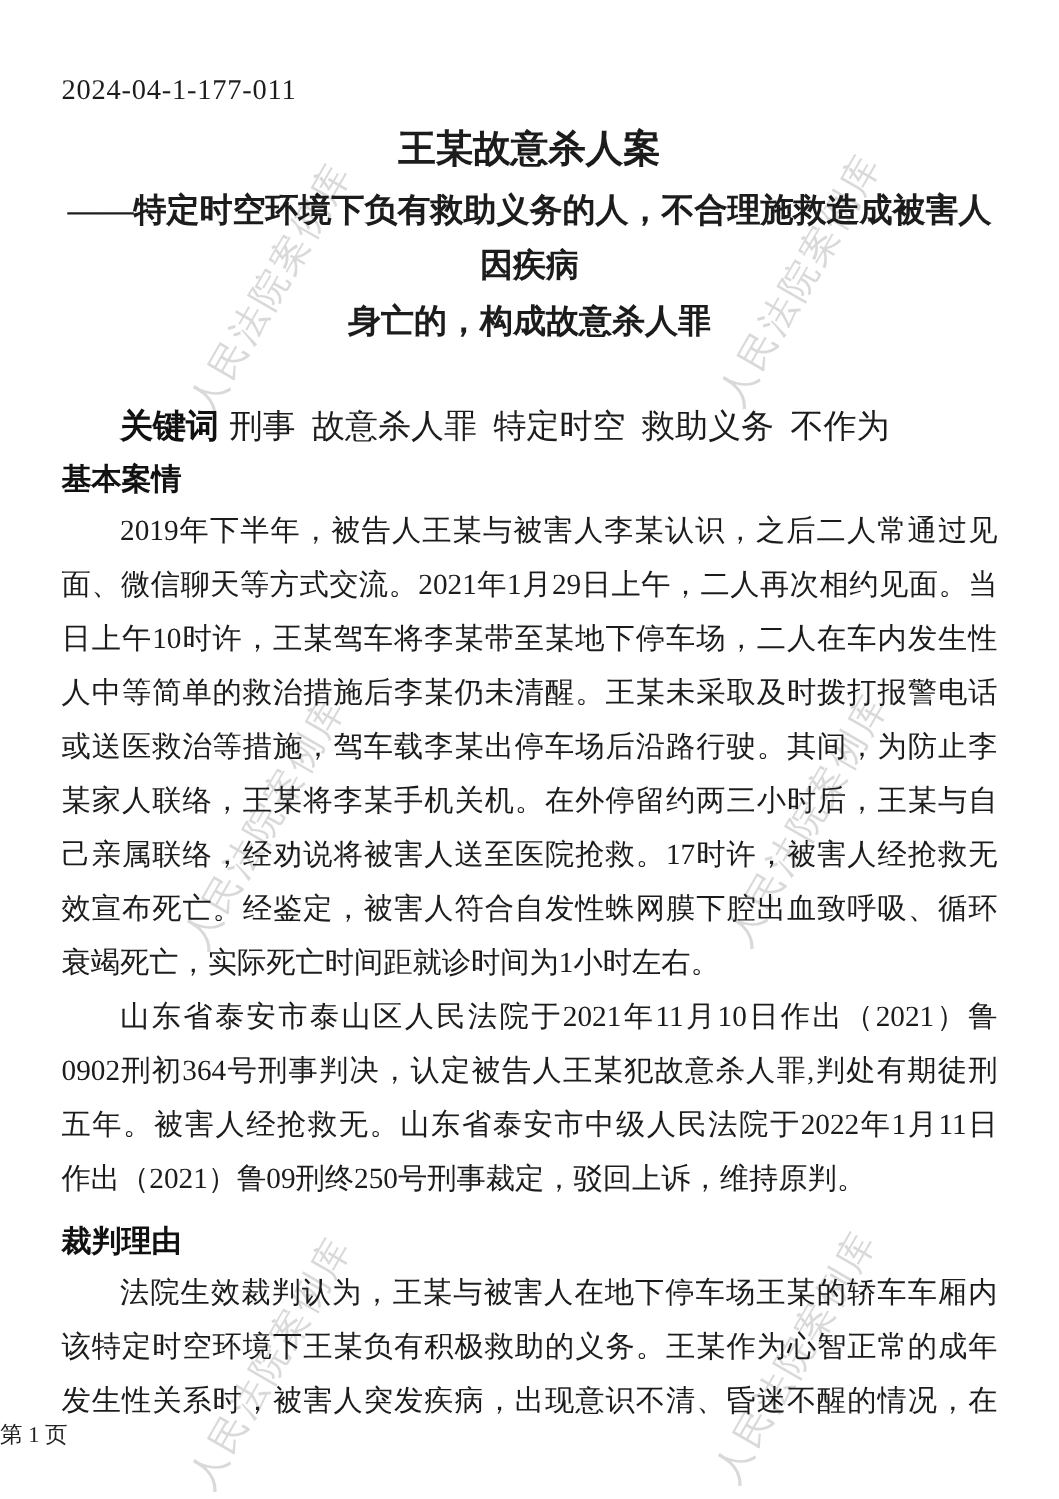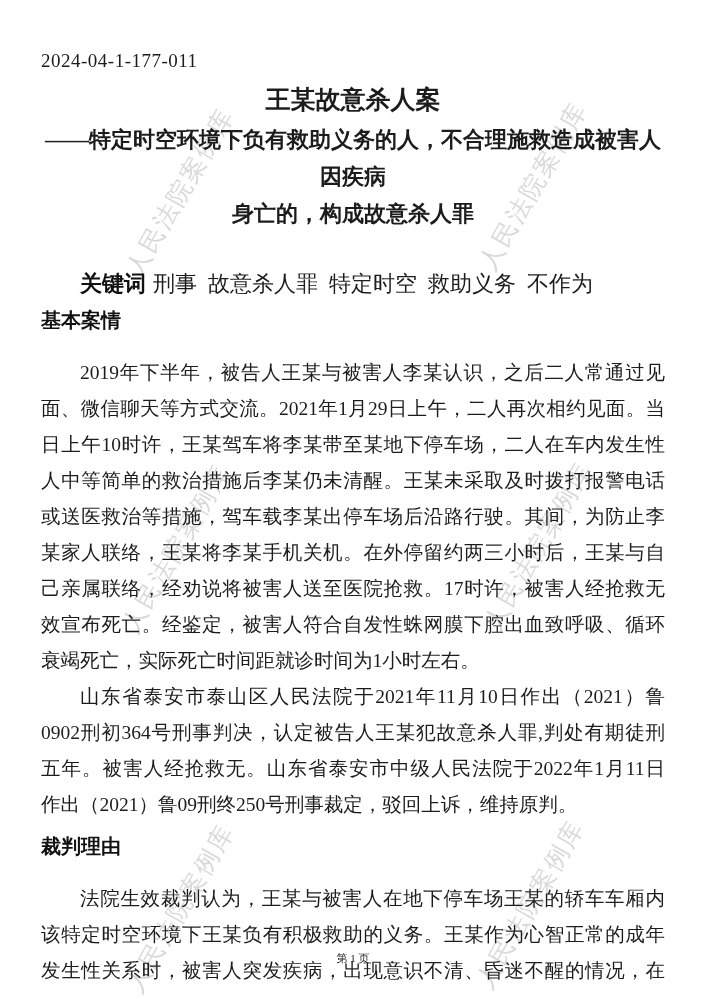--- a/index.html
+++ b/index.html
@@ -65,37 +65,36 @@
   }
   .kw-terms { margin-left: 7px; }
   .sec-heading {
     margin-top: 9px;
     font-size: 20px;
     line-height: 29px;
     font-weight: bold;
     font-family: "Liberation Sans", "DejaVu Sans", sans-serif;
     color: #111;
   }
-  .para { margin-top: 20px; }
+  .para { margin-top: 2px; }
   .para.tight { margin-top: 0; }
   .line {
     font-size: 19.5px;
     line-height: 36px;
     text-align: justify;
     text-align-last: justify;
     white-space: nowrap;
   }
   .line.first { text-indent: 2em; }
   .line.last { text-align-last: left; }
   .footer {
     position: absolute;
     left: 0; right: 0;
     bottom: 33px;
-    text-align: center;
-    font-size: 11px;
+    font-size: 15px;
     color: #222;
     z-index: 1;
     font-family: "Liberation Serif", "DejaVu Serif", serif;
   }
 </style>
 </head>
 <body>
 
 <div class="page">
 

